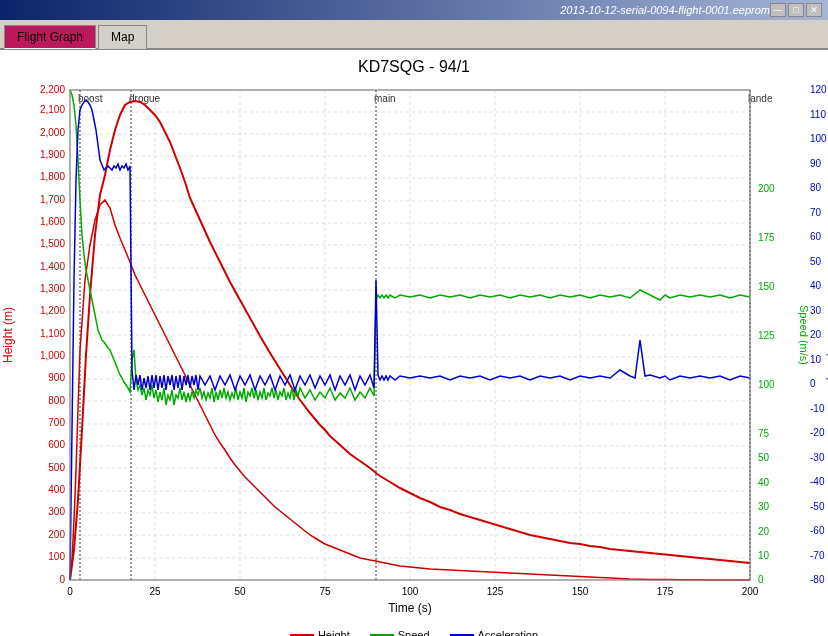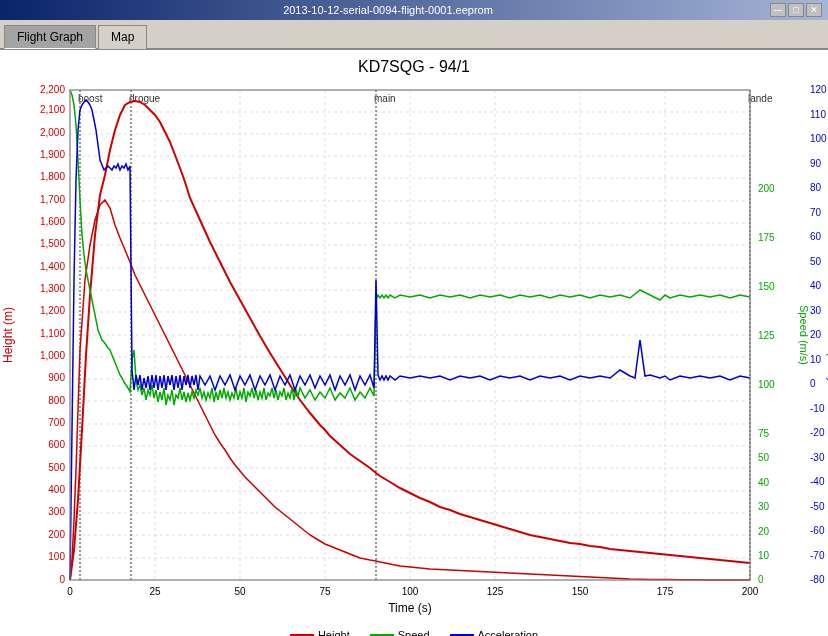--- a/index.html
+++ b/index.html
@@ -8,21 +8,21 @@
     .title-bar {
       background: linear-gradient(to right, #0a246a, #a6b5d7);
       color: white;
       text-align: center;
       padding: 3px 6px;
       font-size: 11px;
       display: flex;
       align-items: center;
       justify-content: space-between;
     }
-    .title-bar-text { flex: 1; text-align: center; }
+    .title-bar-text { flex: 1; text-align: right; font-style: italic; }
     .title-bar-buttons { display: flex; gap: 2px; }
     .title-btn {
       width: 16px; height: 14px;
       background: #c0c0c0;
       border: 1px solid #888;
       font-size: 9px;
       display: flex; align-items: center; justify-content: center;
       cursor: pointer;
     }
 
@@ -37,21 +37,21 @@
       padding: 4px 12px;
       border: 1px solid #888;
       background: #d4d0c8;
       cursor: pointer;
       font-size: 12px;
       border-bottom: none;
       position: relative;
       top: 1px;
     }
     .tab.active {
-      background: #a3a3a3;
+      background: #be185d;
       border-bottom: 1px solid white;
       z-index: 1;
     }
 
     .chart-container {
       background: white;
       margin: 0;
       padding: 0;
       width: 828px;
       height: 594px;

